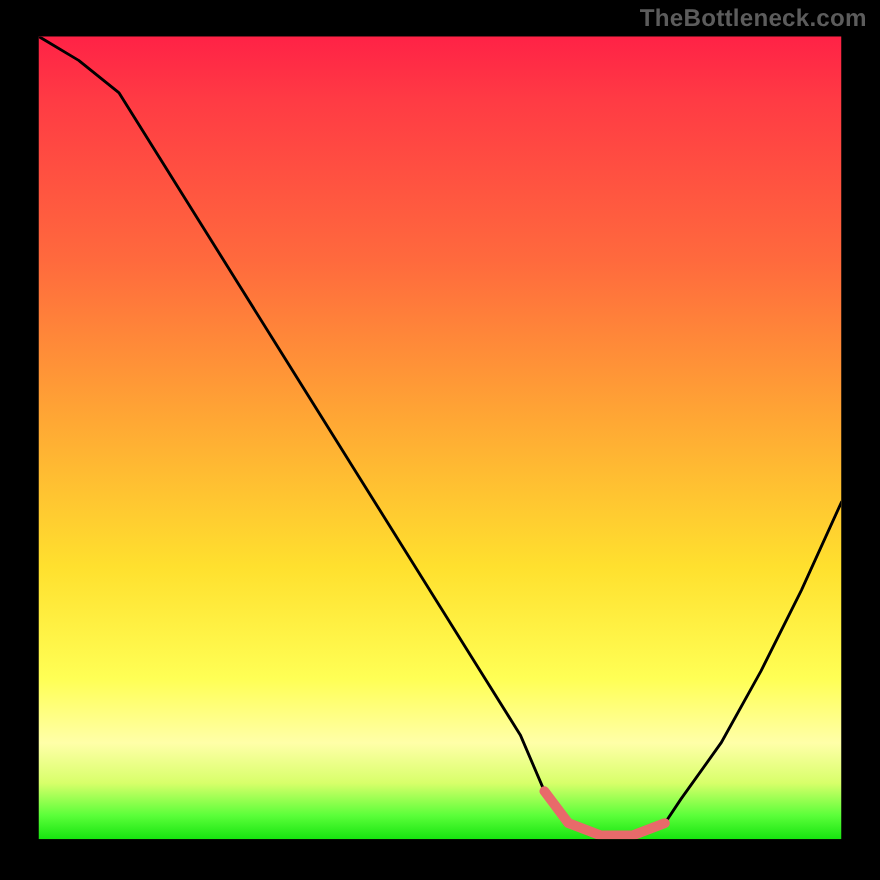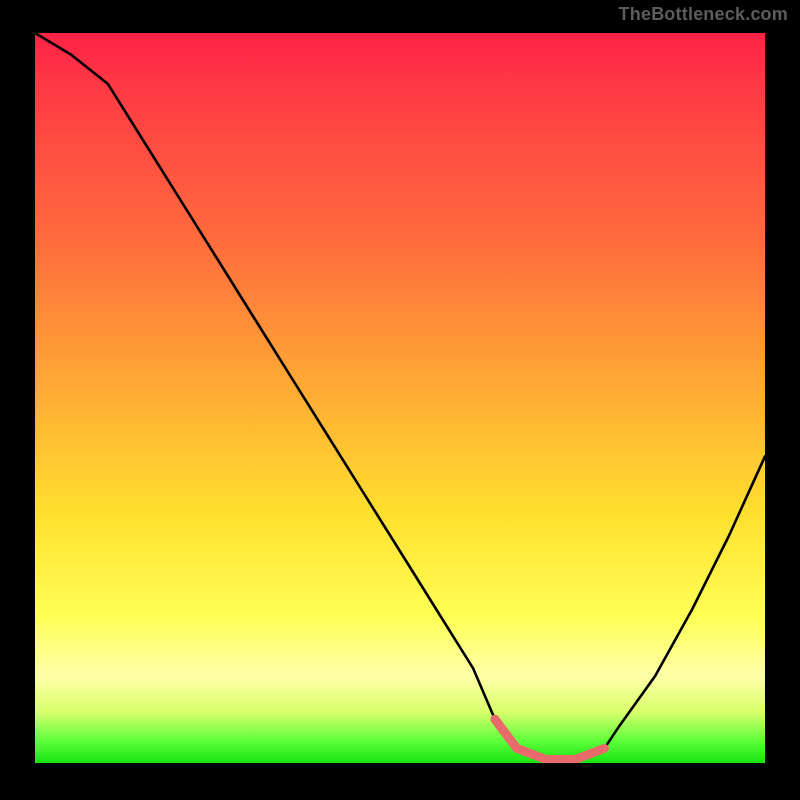--- a/index.html
+++ b/index.html
@@ -15,21 +15,21 @@
     position: relative;
     width: 800px;
     height: 800px;
     background: #000000;
   }
   .watermark {
     position: absolute;
     top: 4px;
     right: 12px;
     color: #5c5c5c;
-    font-size: 18px;
+    font-size: 22px;
     font-weight: bold;
     letter-spacing: 0.2px;
     user-select: none;
   }
   .plot-area {
     position: absolute;
     left: 35px;
     top: 33px;
     width: 730px;
     height: 730px;

